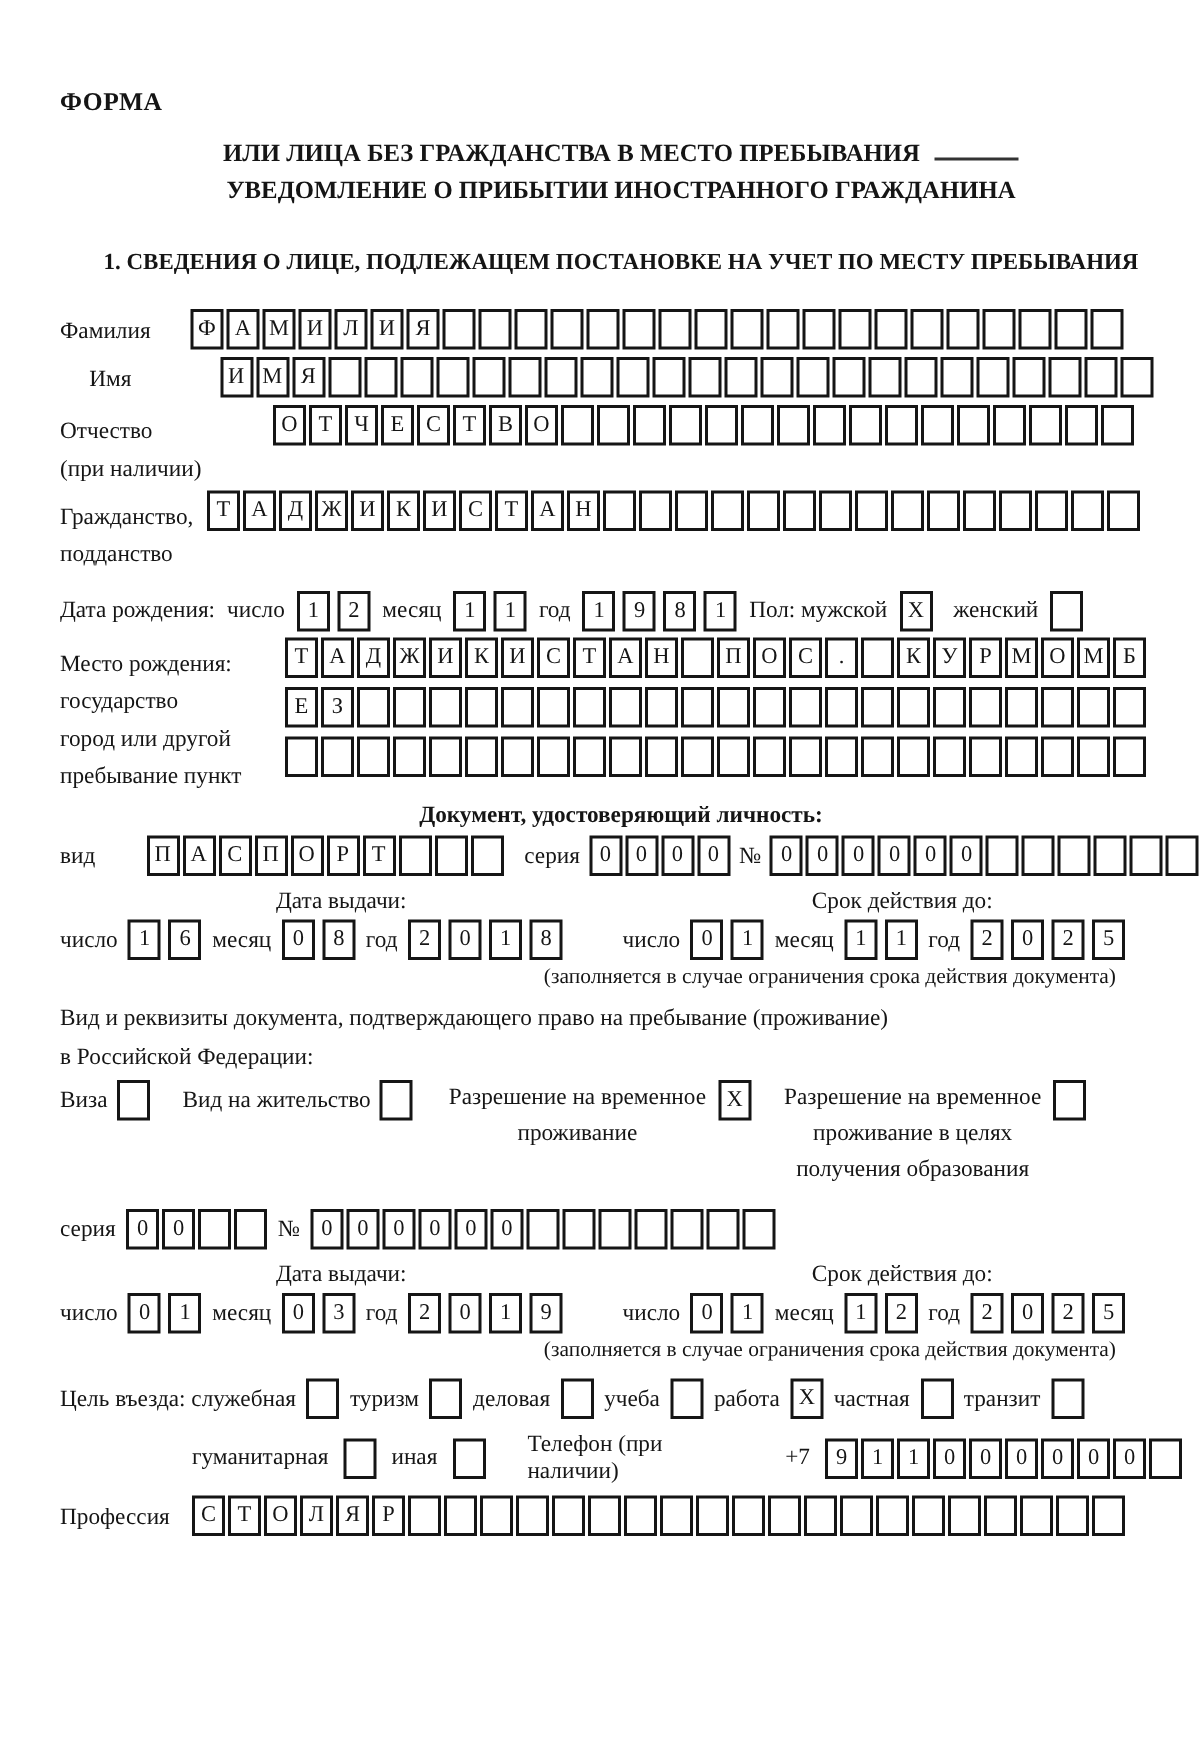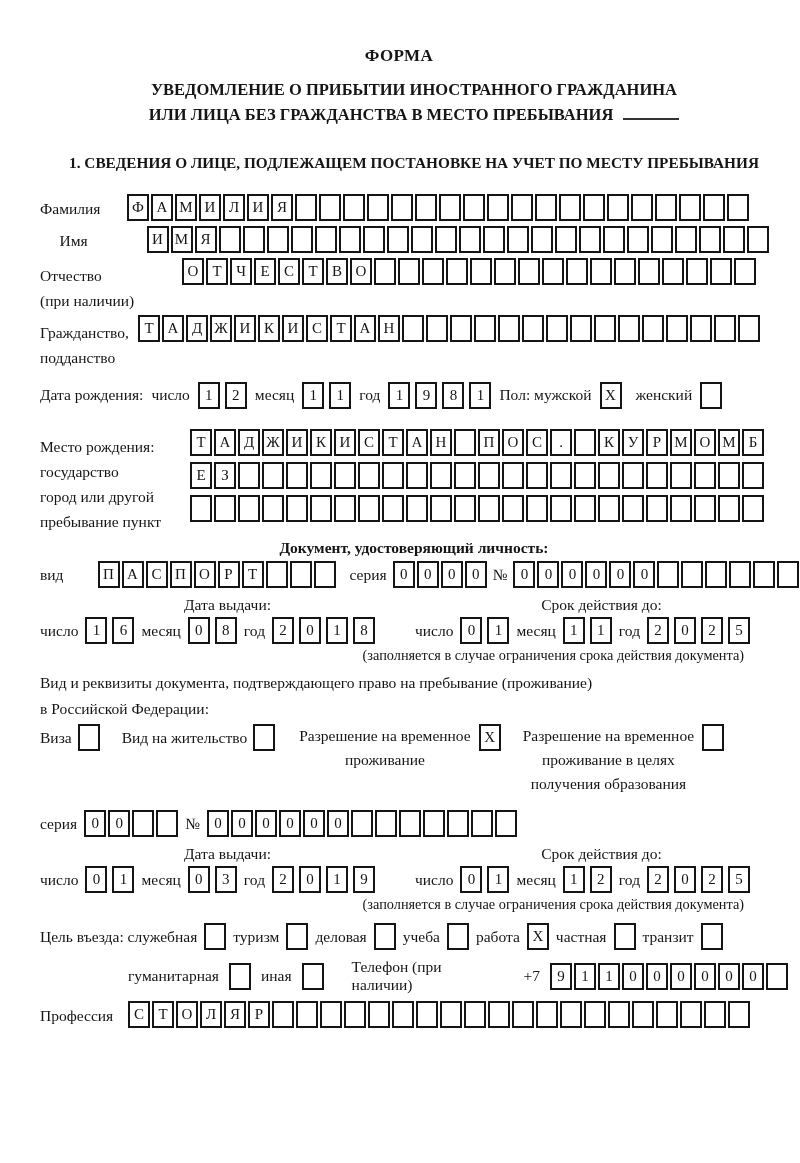--- a/index.html
+++ b/index.html
@@ -4,21 +4,21 @@
 <style>
   * { margin:0; padding:0; box-sizing:border-box; }
   html,body { background:#fff; }
   .page {
     width:800px; height:1163px; background:#ffffff; color:#151515;
     font-family:"Liberation Serif","DejaVu Serif",serif;
     padding:40px 12px 0 40px; overflow:hidden; position:relative;
   }
   .annex { margin-left:465px; font-size:15px; line-height:1.32; }
   .annex .rev { margin-top:5px; font-size:14.5px; line-height:1.32; }
-  .forma { text-align:center; padding-right:30px; font-weight:bold; font-size:17px; margin-top:6px; letter-spacing:.4px;font-family:Liberation Serif, serif; }
+  .forma { text-align:left; padding-right:30px; font-weight:bold; font-size:17px; margin-top:18px; letter-spacing:.4px;font-family:Liberation Serif, serif; }
   .title { text-align:center; font-weight:bold; font-size:16.5px; line-height:1.5; margin-top:12px; }
   .blank-line { display:inline-block; width:56px; height:15px; border-bottom:2.5px solid #333; margin-left:10px; }
   .sect { text-align:center; font-weight:bold; font-size:15.3px; margin-top:26px; }
 
   .row { display:flex; align-items:flex-start; }
   .lbl { font-size:15.5px; line-height:1.3; padding-top:5px; flex:0 0 auto; }
   .lbl2 { font-size:15.5px; line-height:1.62; padding-top:5px; flex:0 0 auto; }
   .cells { display:flex; gap:2px; flex:0 0 auto; }
   .cells.g5 { gap:5px; }
   .cell {
@@ -42,24 +42,24 @@
   .chk-multiline .txt { text-align:center; font-size:15.5px; line-height:1.55; }
 </style>
 </head>
 <body>
 
 <div class="page">
 
   <div class="forma">ФОРМА</div>
 
   <div class="title">
-    <div>УВЕДОМЛЕНИЕ О ПРИБЫТИИ ИНОСТРАННОГО ГРАЖДАНИНА</div>
     <div>
       <span>ИЛИ ЛИЦА БЕЗ ГРАЖДАНСТВА В МЕСТО ПРЕБЫВАНИЯ</span><span class="blank-line"></span>
     </div>
+    <div>УВЕДОМЛЕНИЕ О ПРИБЫТИИ ИНОСТРАННОГО ГРАЖДАНИНА</div>
   </div>
 
   <div class="sect">1. СВЕДЕНИЯ О ЛИЦЕ, ПОДЛЕЖАЩЕМ ПОСТАНОВКЕ НА УЧЕТ ПО МЕСТУ ПРЕБЫВАНИЯ</div>
 
   <div class="row" style="margin-top:22px;">
     <div class="lbl" style="width:87px;">Фамилия</div>
     <div class="cells">
         <span class="cell">Ф</span>
         <span class="cell">А</span>
         <span class="cell">М</span>
@@ -211,21 +211,21 @@
     <span class="optlabel">Пол: мужской</span>
     <span class="cells">
         <span class="cell">X</span>
       </span>
     <span class="optlabel" style="margin-left:6px;">женский</span>
     <span class="cells">
         <span class="cell"></span>
       </span>
   </div>
 
-  <div class="row" style="margin-top:20px;">
+  <div class="row" style="margin-top:4px;">
     <div class="lbl2" style="width:150px;">
       <div>Место рождения:</div>
       <div>государство</div>
       <div>город или другой</div>
       <div>пребывание пункт</div>
     </div>
     <div class="stack">
       <div class="cells">
           <span class="cell">Т</span>
           <span class="cell">А</span>

